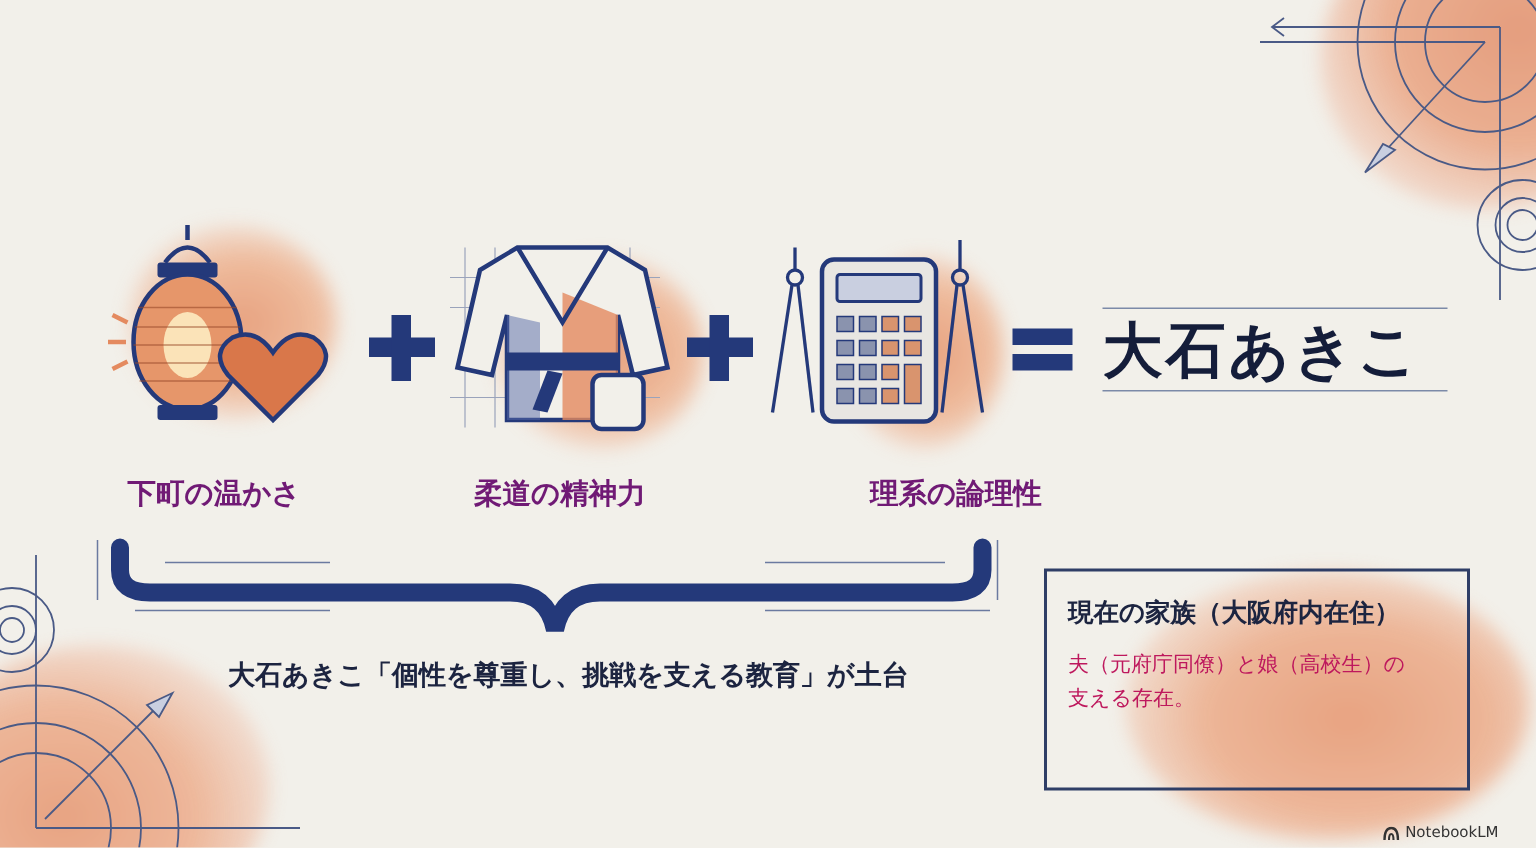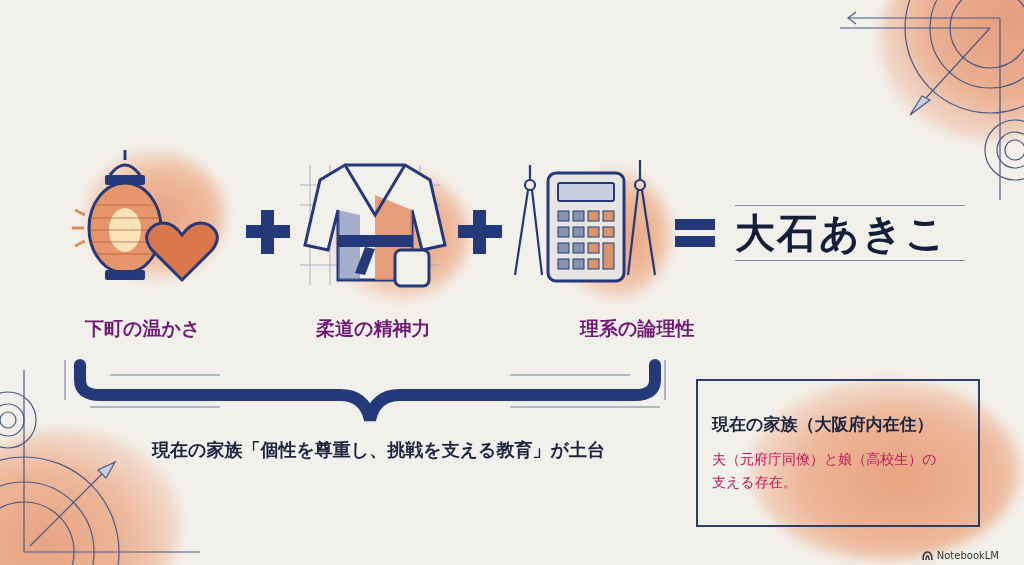--- a/index.html
+++ b/index.html
@@ -51,21 +51,21 @@
   }
   .name-text { font-size: 40px; font-weight: bold; color: #141d3a; letter-spacing: 2px; }
 
   .foundation {
     position: absolute; left: 152px; top: 438px;
     font-size: 18px; font-weight: bold; color: #1c2440; white-space: nowrap;
   }
 
   .family-box {
     position: absolute; left: 696px; top: 379px; width: 284px; height: 148px;
-    border: 2px solid #2f3e66; padding: 32px 14px;
+    border: 2px solid #2f3e66; padding: 16px 14px;
   }
   .family-title { font-size: 17px; font-weight: bold; color: #1c2440; margin-bottom: 12px; white-space: nowrap; }
   .family-body { font-size: 14px; color: #be185d; line-height: 23px; }
 
   .brand {
     position: absolute; right: 25px; bottom: 4px; font-size: 10px; color: #333;
     display: flex; align-items: center; gap: 4px;
   }
 </style>
 </head>
@@ -212,21 +212,21 @@
     <path d="M20 10 L20 25 Q20 40 40 40 L280 40 Q305 40 310 65 Q315 40 340 40 L575 40 Q595 40 595 25 L595 10" fill="none" stroke="#24397a" stroke-width="12" stroke-linecap="round"></path>
     <g stroke="#6b7aa0" stroke-width="1">
       <line x1="50" y1="20" x2="160" y2="20"></line>
         <line x1="30" y1="52" x2="160" y2="52"></line>
       <line x1="450" y1="20" x2="570" y2="20"></line>
         <line x1="450" y1="52" x2="600" y2="52"></line>
       <line x1="5" y1="5" x2="5" y2="45"></line>
         <line x1="605" y1="5" x2="605" y2="45"></line>
     </g>
   </svg>
-  <div class="foundation">現在の家族「個性を尊重し、挑戦を支える教育」が土台</div>
+  <div class="foundation">大石あきこ「個性を尊重し、挑戦を支える教育」が土台</div>
 
   <div class="family-box">
     <div class="family-title">現在の家族（大阪府内在住）</div>
     <div class="family-body">
       <div>夫（元府庁同僚）と娘（高校生）の</div>
       <div>支える存在。</div>
     </div>
   </div>
 
   <div class="brand">

